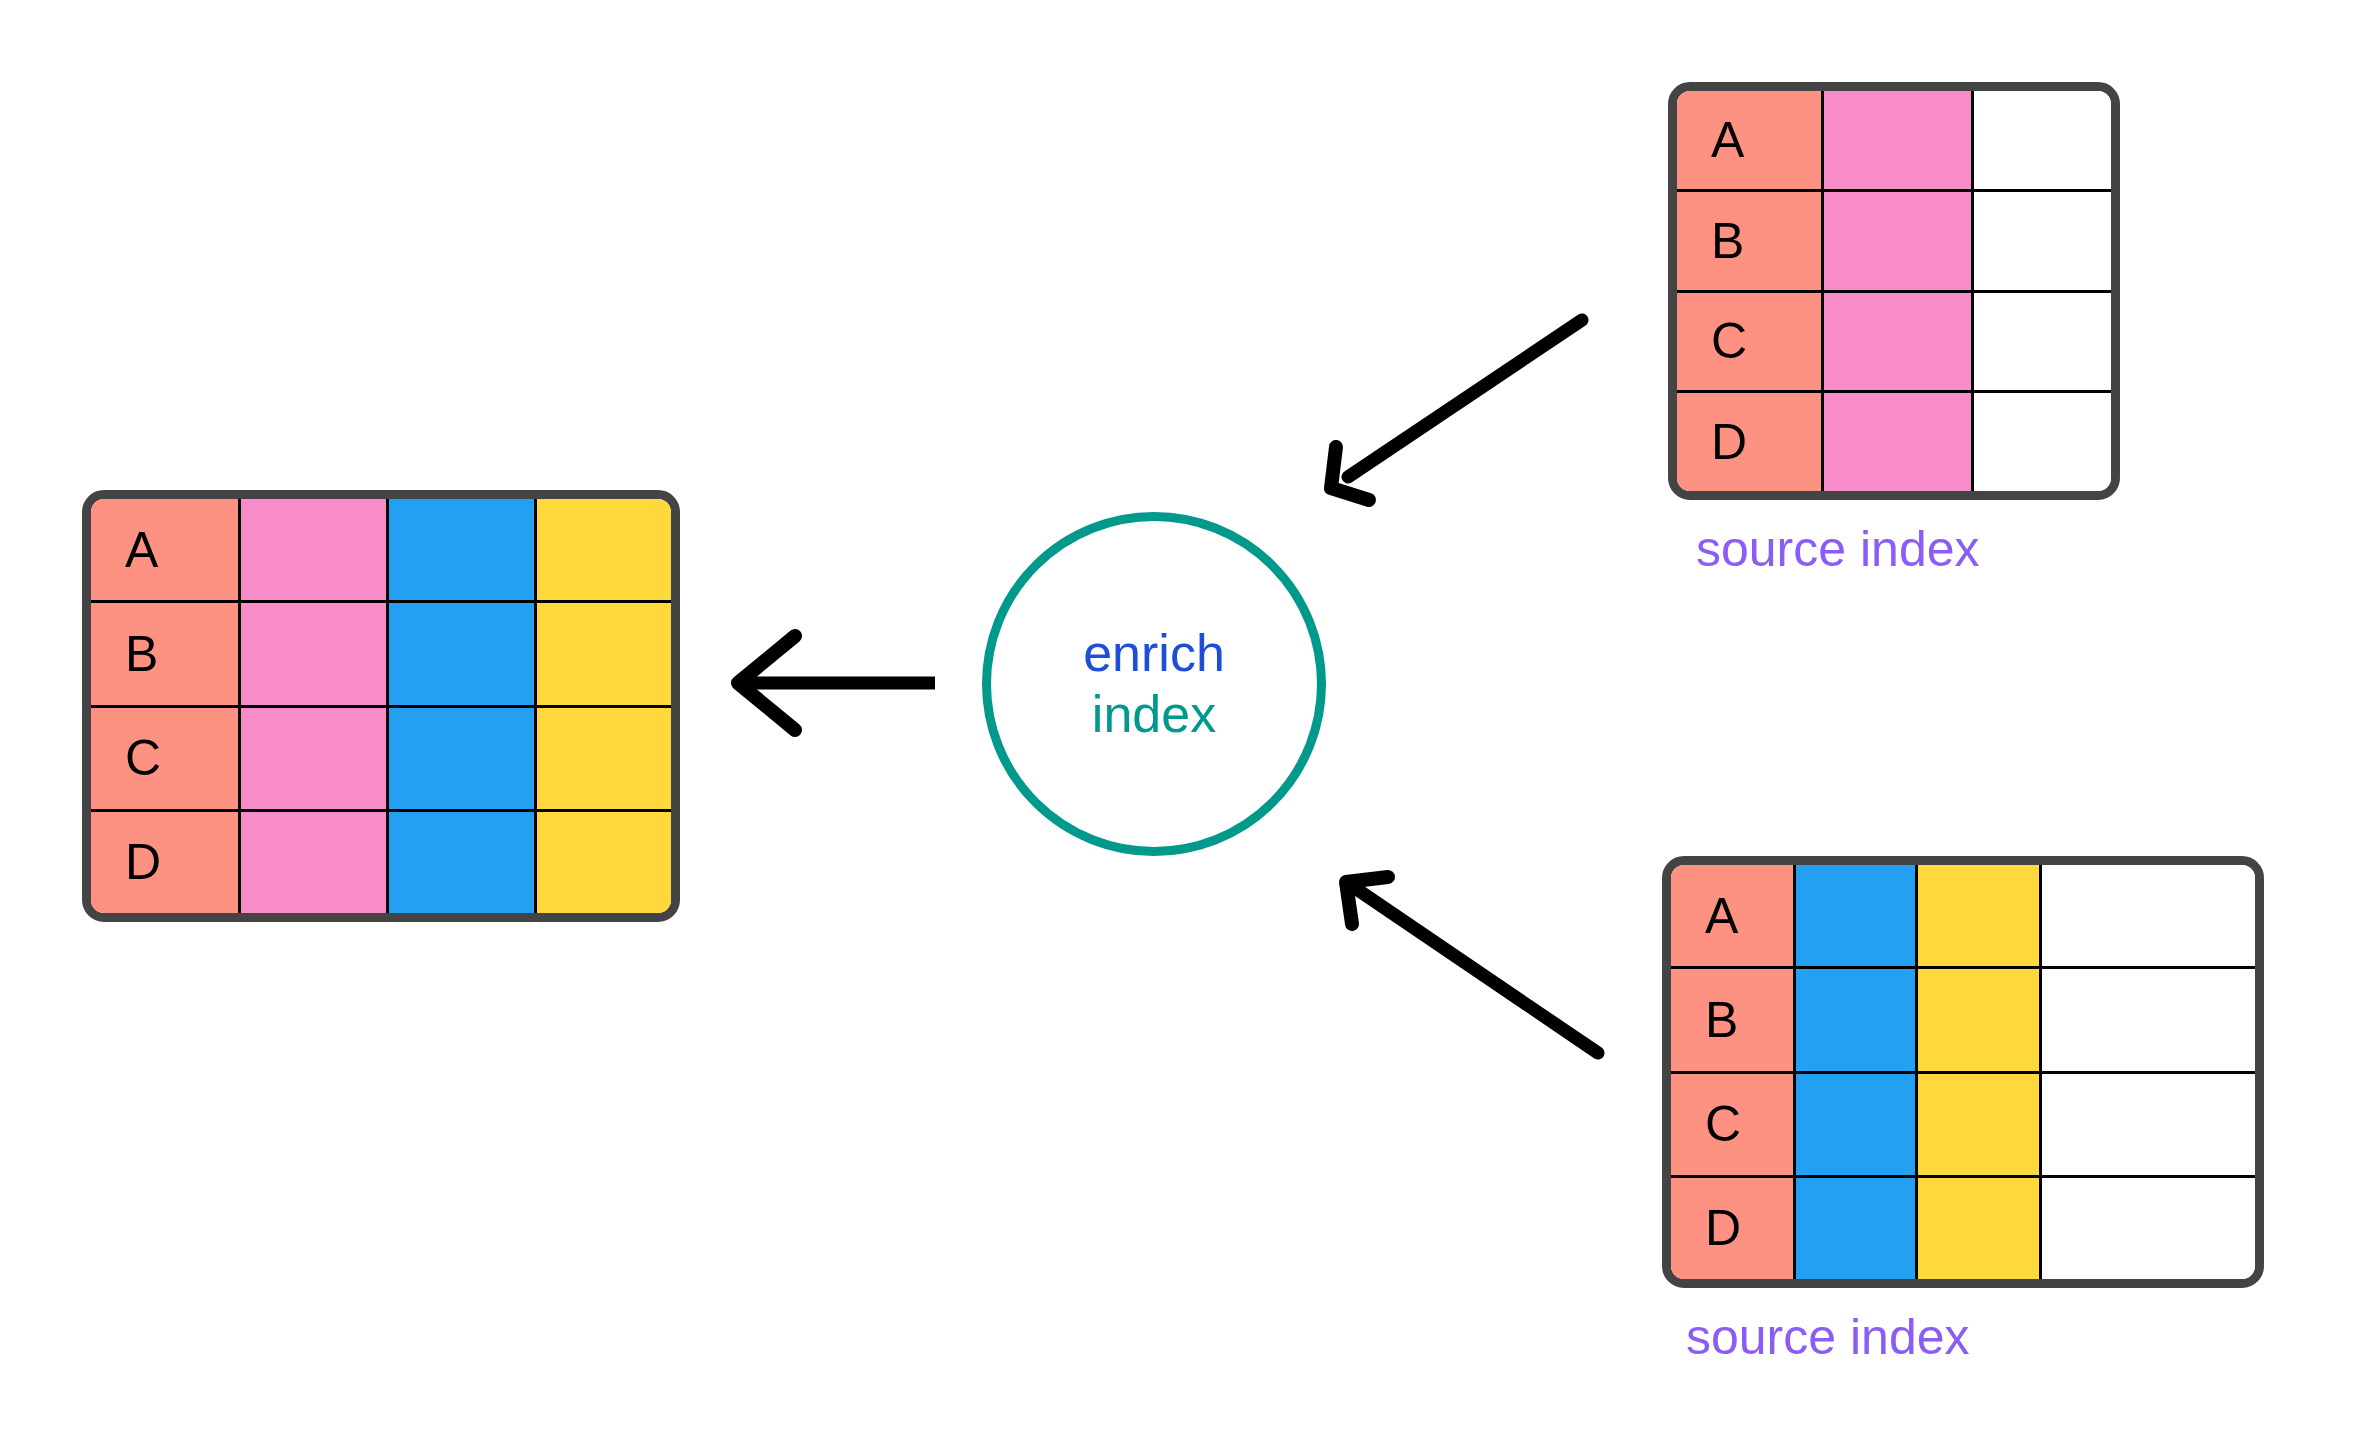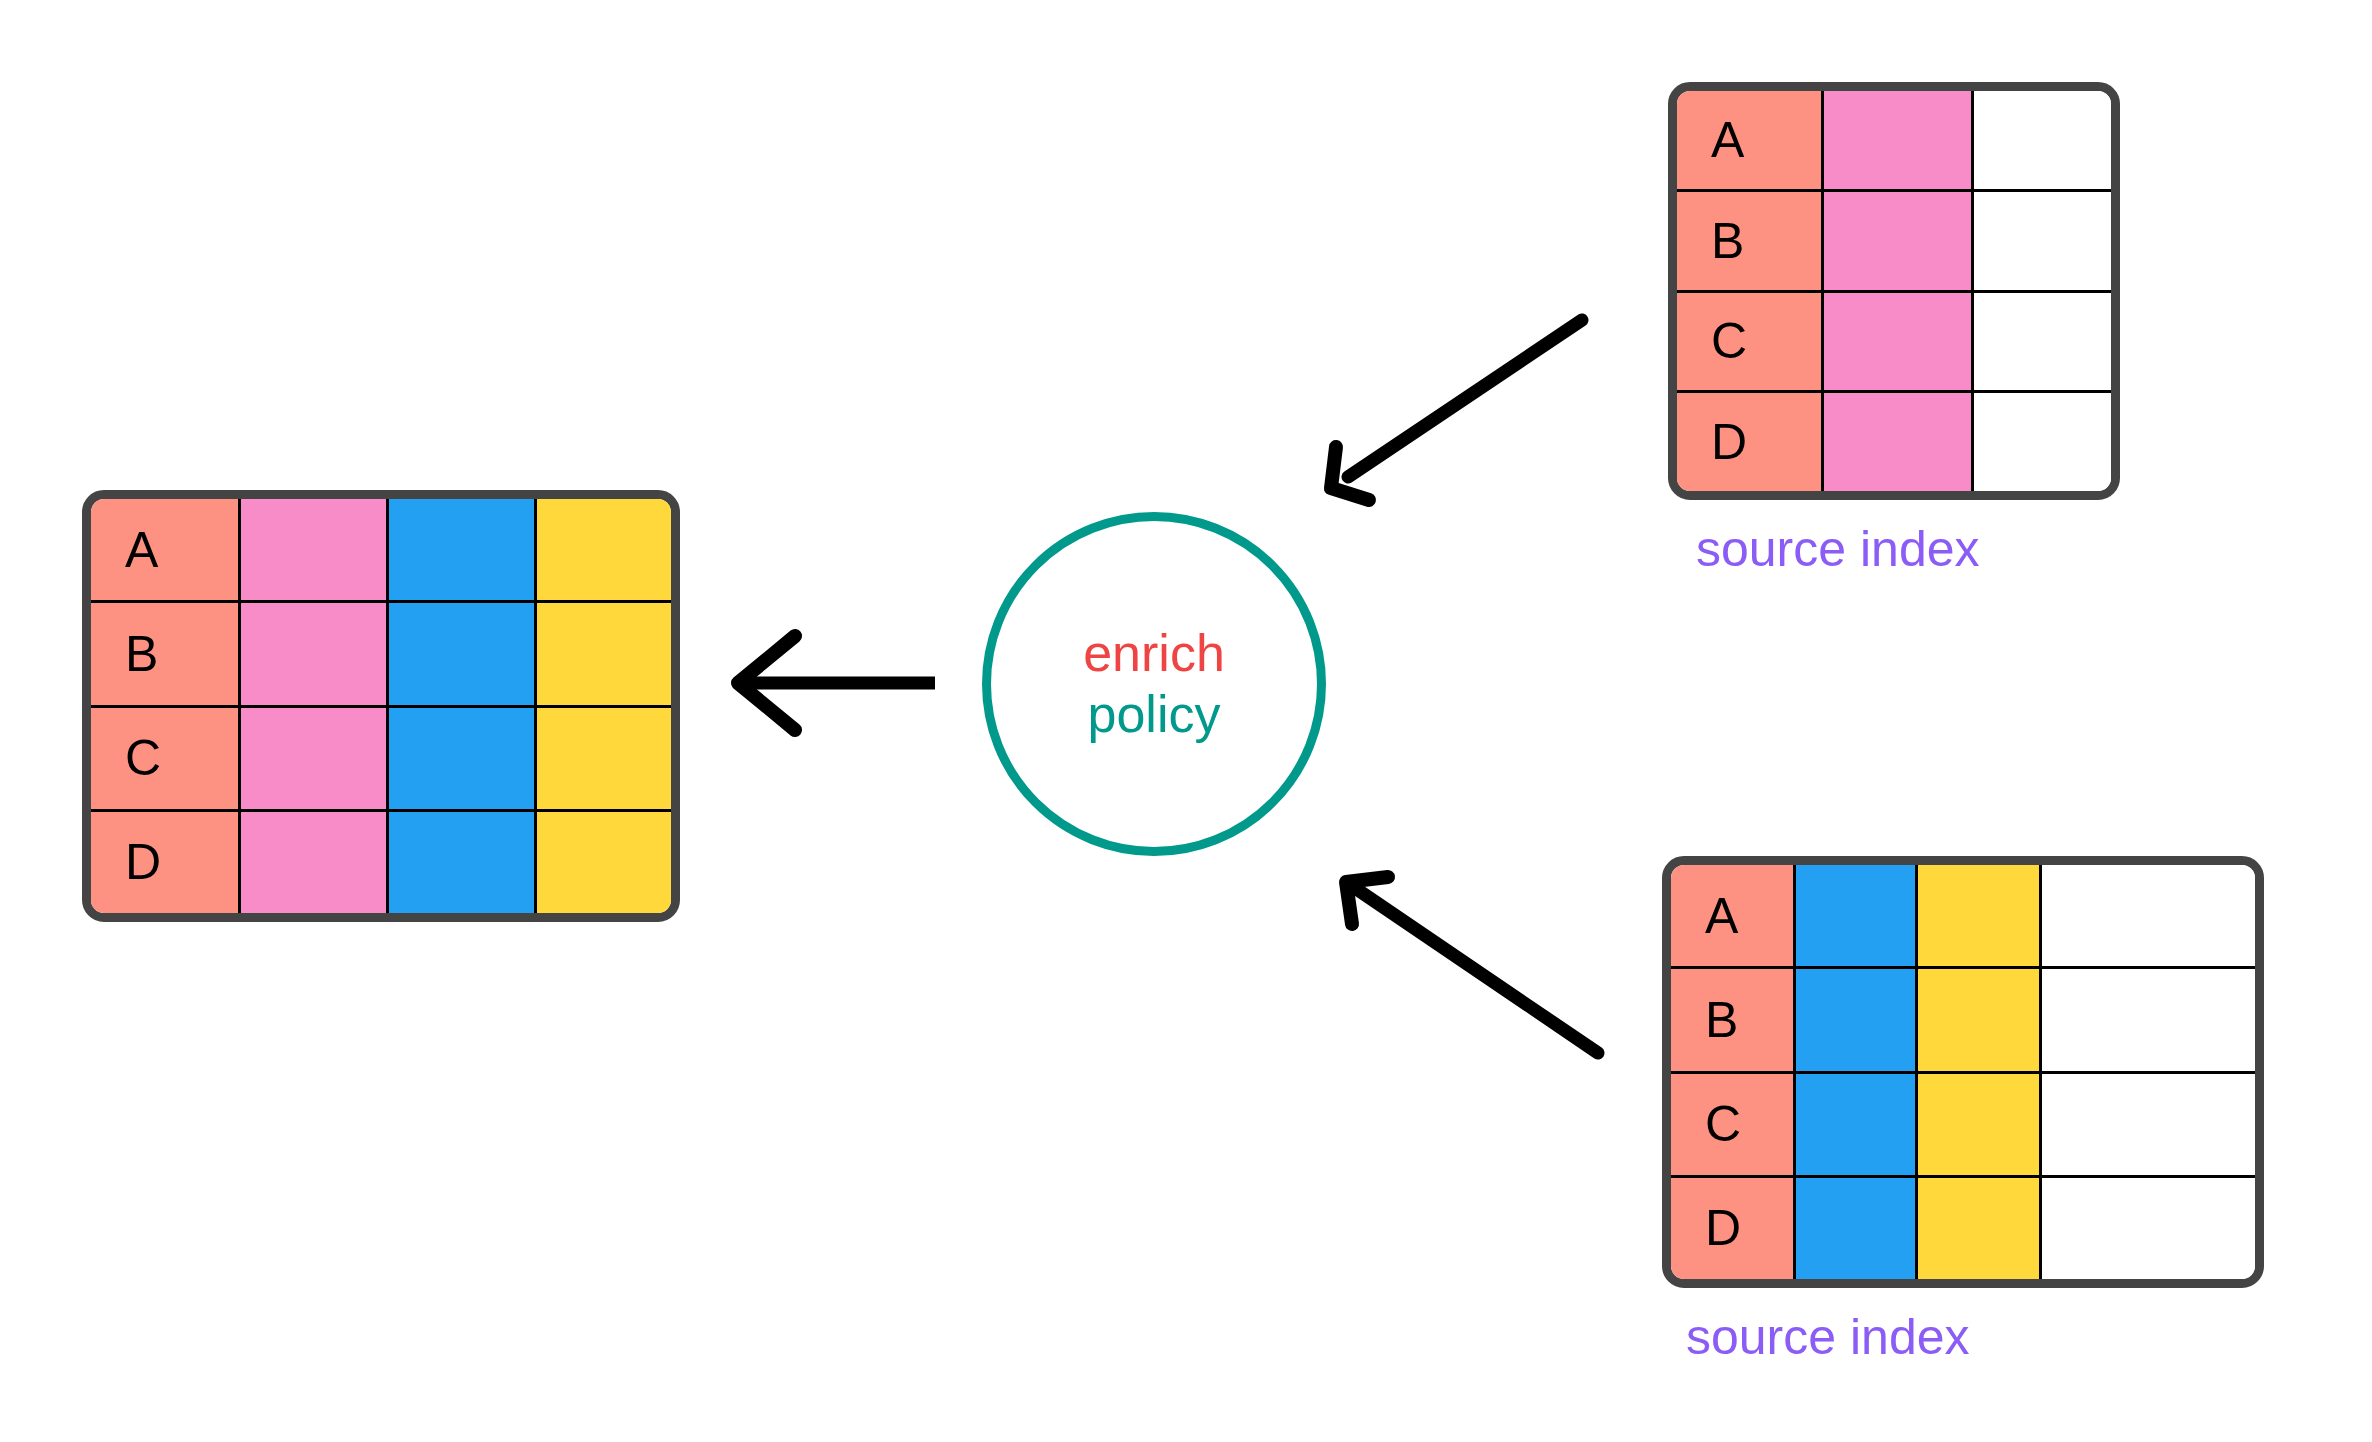--- a/index.html
+++ b/index.html
@@ -223,17 +223,17 @@
         </div>
         <div class="grid-cell" style="width:122px; background:#23A0F2;"></div>
         <div class="grid-cell" style="width:124px; background:#FFD93C;"></div>
         <div class="grid-cell" style="flex:1; background:#FFFFFF;"></div>
       </div>
     </div>
     <div class="table-caption" style="left:24px; top:452px;">source index</div>
   </div>
 
   <div class="policy-circle" style="left:982px; top:512px; width:344px; height:344px; border:9px solid #00998C;">
-    <span class="policy-line" style="color:#ef4444;">enrich</span>
-    <span class="policy-line" style="color:#00998C;">policy</span>
+    <span class="policy-line" style="color:#1d4ed8;">enrich</span>
+    <span class="policy-line" style="color:#00998C;">index</span>
   </div>
 
 </div>
 
 </body></html>

